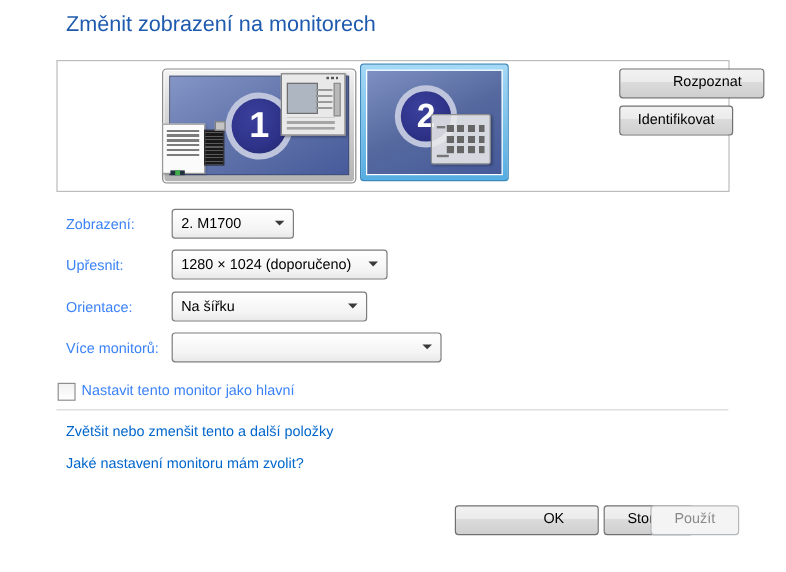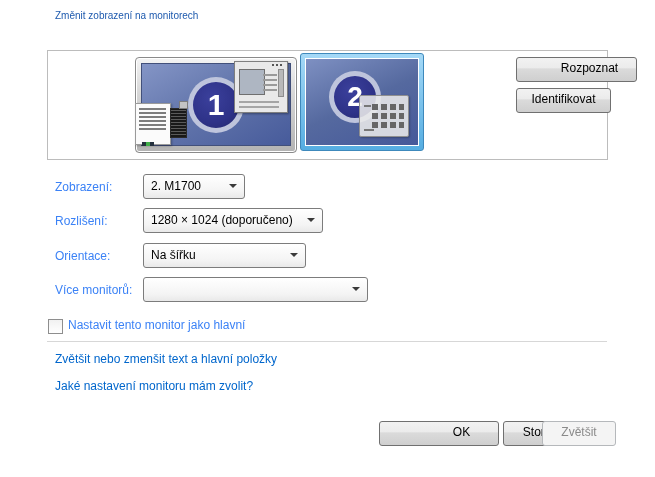--- a/index.html
+++ b/index.html
@@ -1,20 +1,20 @@
 <!DOCTYPE html>
 <html><head>
 <meta charset="utf-8">
 <style>
   html,body{margin:0;padding:0;background:#fff;}
   #stage{position:relative;width:655px;height:477px;background:#ffffff;
          font-family:"Liberation Sans","DejaVu Sans",sans-serif;overflow:hidden;}
 
   
-  #page-title{position:absolute;left:55px;top:10px;font-size:10px;color:#1E5AAE;}
+  #page-title{position:absolute;left:55px;top:10px;font-size:18px;color:#1E5AAE;}
 
   
   #preview-box{position:absolute;left:47px;top:50px;width:559px;height:108px;
                border:1px solid #bcbcbc;background:#fff;}
 
   
   .mon1{position:absolute;left:87px;top:6px;width:160px;height:94px;border-radius:4px;
         border:1px solid #8a8a8a;background:linear-gradient(180deg,#f4f4f4 0%,#d9d9d9 35%,#b3b3b3 100%);
         box-shadow:inset 0 0 0 1px #ffffff;}
   .screen1{position:absolute;left:5px;top:5px;right:5px;bottom:6px;border:1px solid #42507b;
@@ -139,21 +139,21 @@
     <div class="btn" style="left:468px;top:6px;width:93px;padding-left:26px;">Rozpoznat</div>
     <div class="btn" style="left:468px;top:37px;width:93px;">Identifikovat</div>
   </div>
 
   <div class="form-label" style="top:180px;">Zobrazení:</div>
   <div class="combo" style="left:143px;top:174px;width:100px;">
     <span class="val">2. M1700</span>
     <i class="arrow"></i>
   </div>
 
-  <div class="form-label" style="top:214px;">Rozlišení:</div>
+  <div class="form-label" style="top:214px;">Upřesnit:</div>
   <div class="combo" style="left:143px;top:208px;width:178px;">
     <span class="val">1280 × 1024 (doporučeno)</span>
     <i class="arrow"></i>
   </div>
 
   <div class="form-label" style="top:249px;">Orientace:</div>
   <div class="combo" style="left:143px;top:243px;width:161px;">
     <span class="val">Na šířku</span>
     <i class="arrow"></i>
   </div>
@@ -161,20 +161,20 @@
   <div class="form-label" style="top:283px;">Více monitorů:</div>
   <div class="combo" style="left:143px;top:277px;width:223px;">
     <i class="arrow"></i>
   </div>
 
   <div id="primary-checkbox"></div>
   <div id="primary-checkbox-label">Nastavit tento monitor jako hlavní</div>
 
   <div id="divider"></div>
 
-  <a class="link" style="left:55px;top:352px;">Zvětšit nebo zmenšit text a hlavní položky</a>
+  <a class="link" style="left:55px;top:352px;">Zvětšit nebo zmenšit tento a další položky</a>
   <a class="link" style="left:55px;top:379px;">Jaké nastavení monitoru mám zvolit?</a>
 
   <div class="btn" style="left:379px;top:421px;width:73px;padding-left:45px;">OK</div>
   <div class="btn" style="left:459px;top:421px;width:73px;margin-left:44px;">Storno</div>
-  <div class="btn disabled" style="left:542px;top:421px;width:72px;">Zvětšit</div>
+  <div class="btn disabled" style="left:542px;top:421px;width:72px;">Použít</div>
 
 </div>
 
 </body></html>

